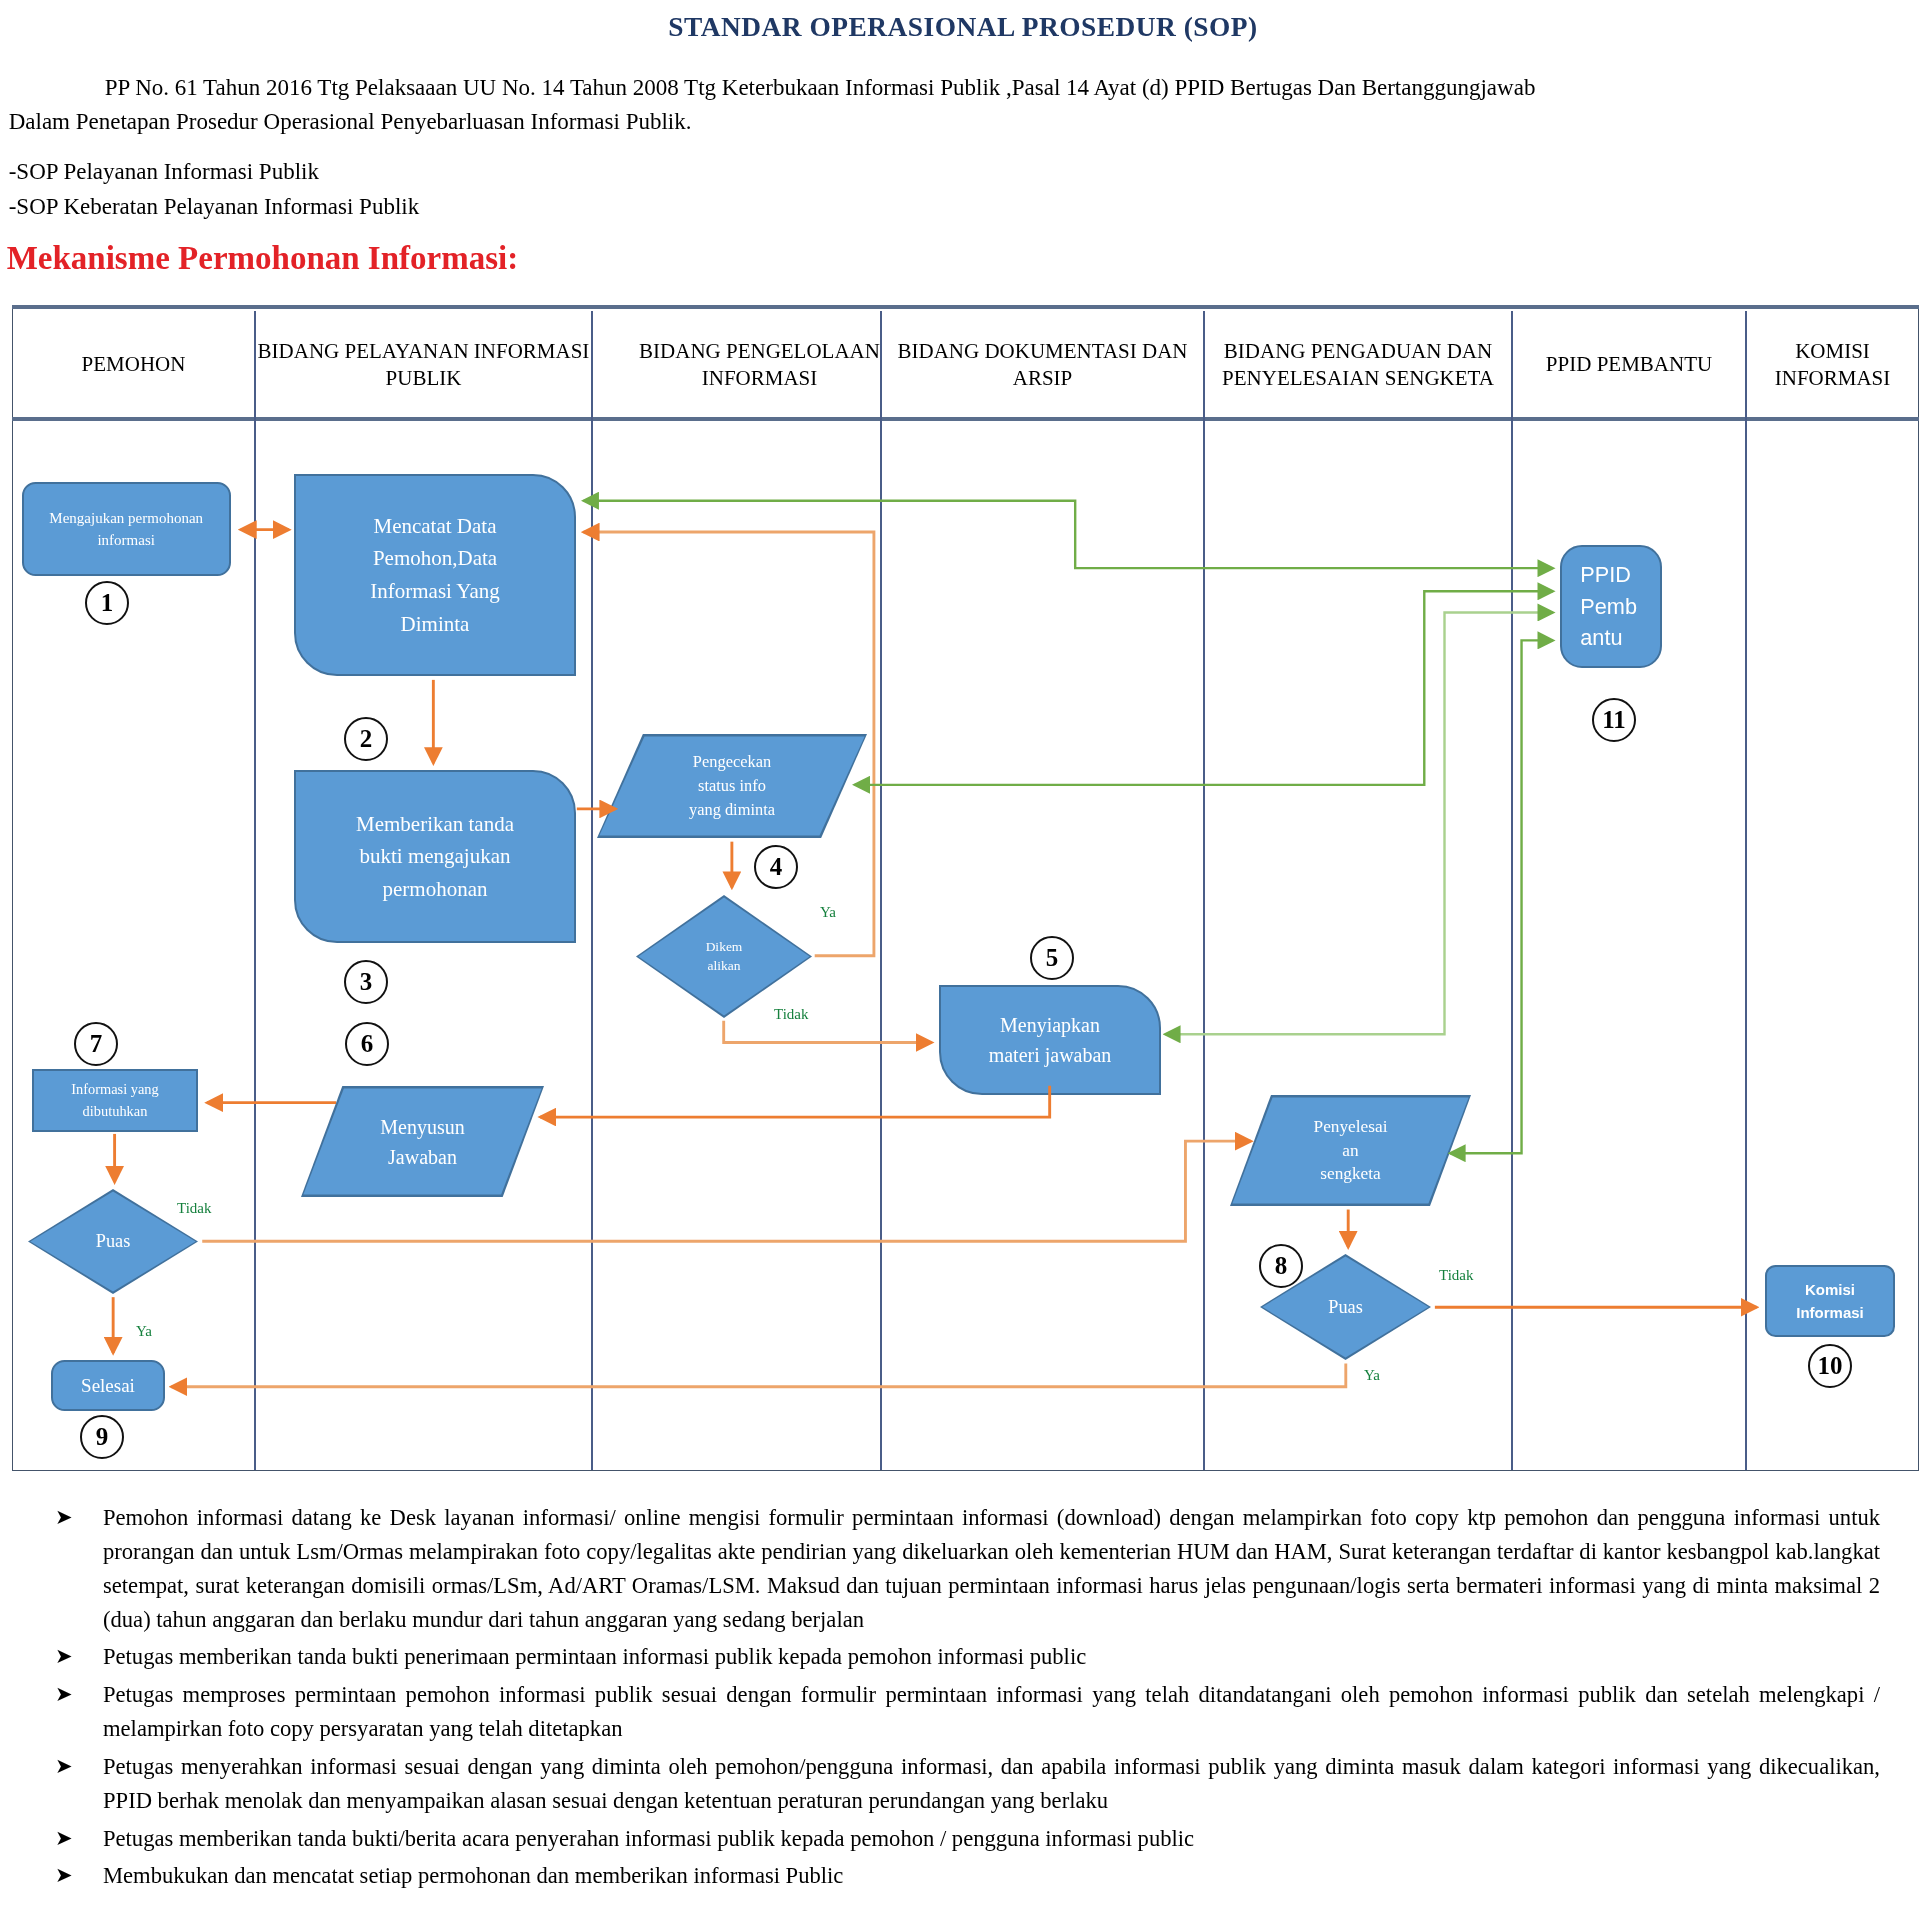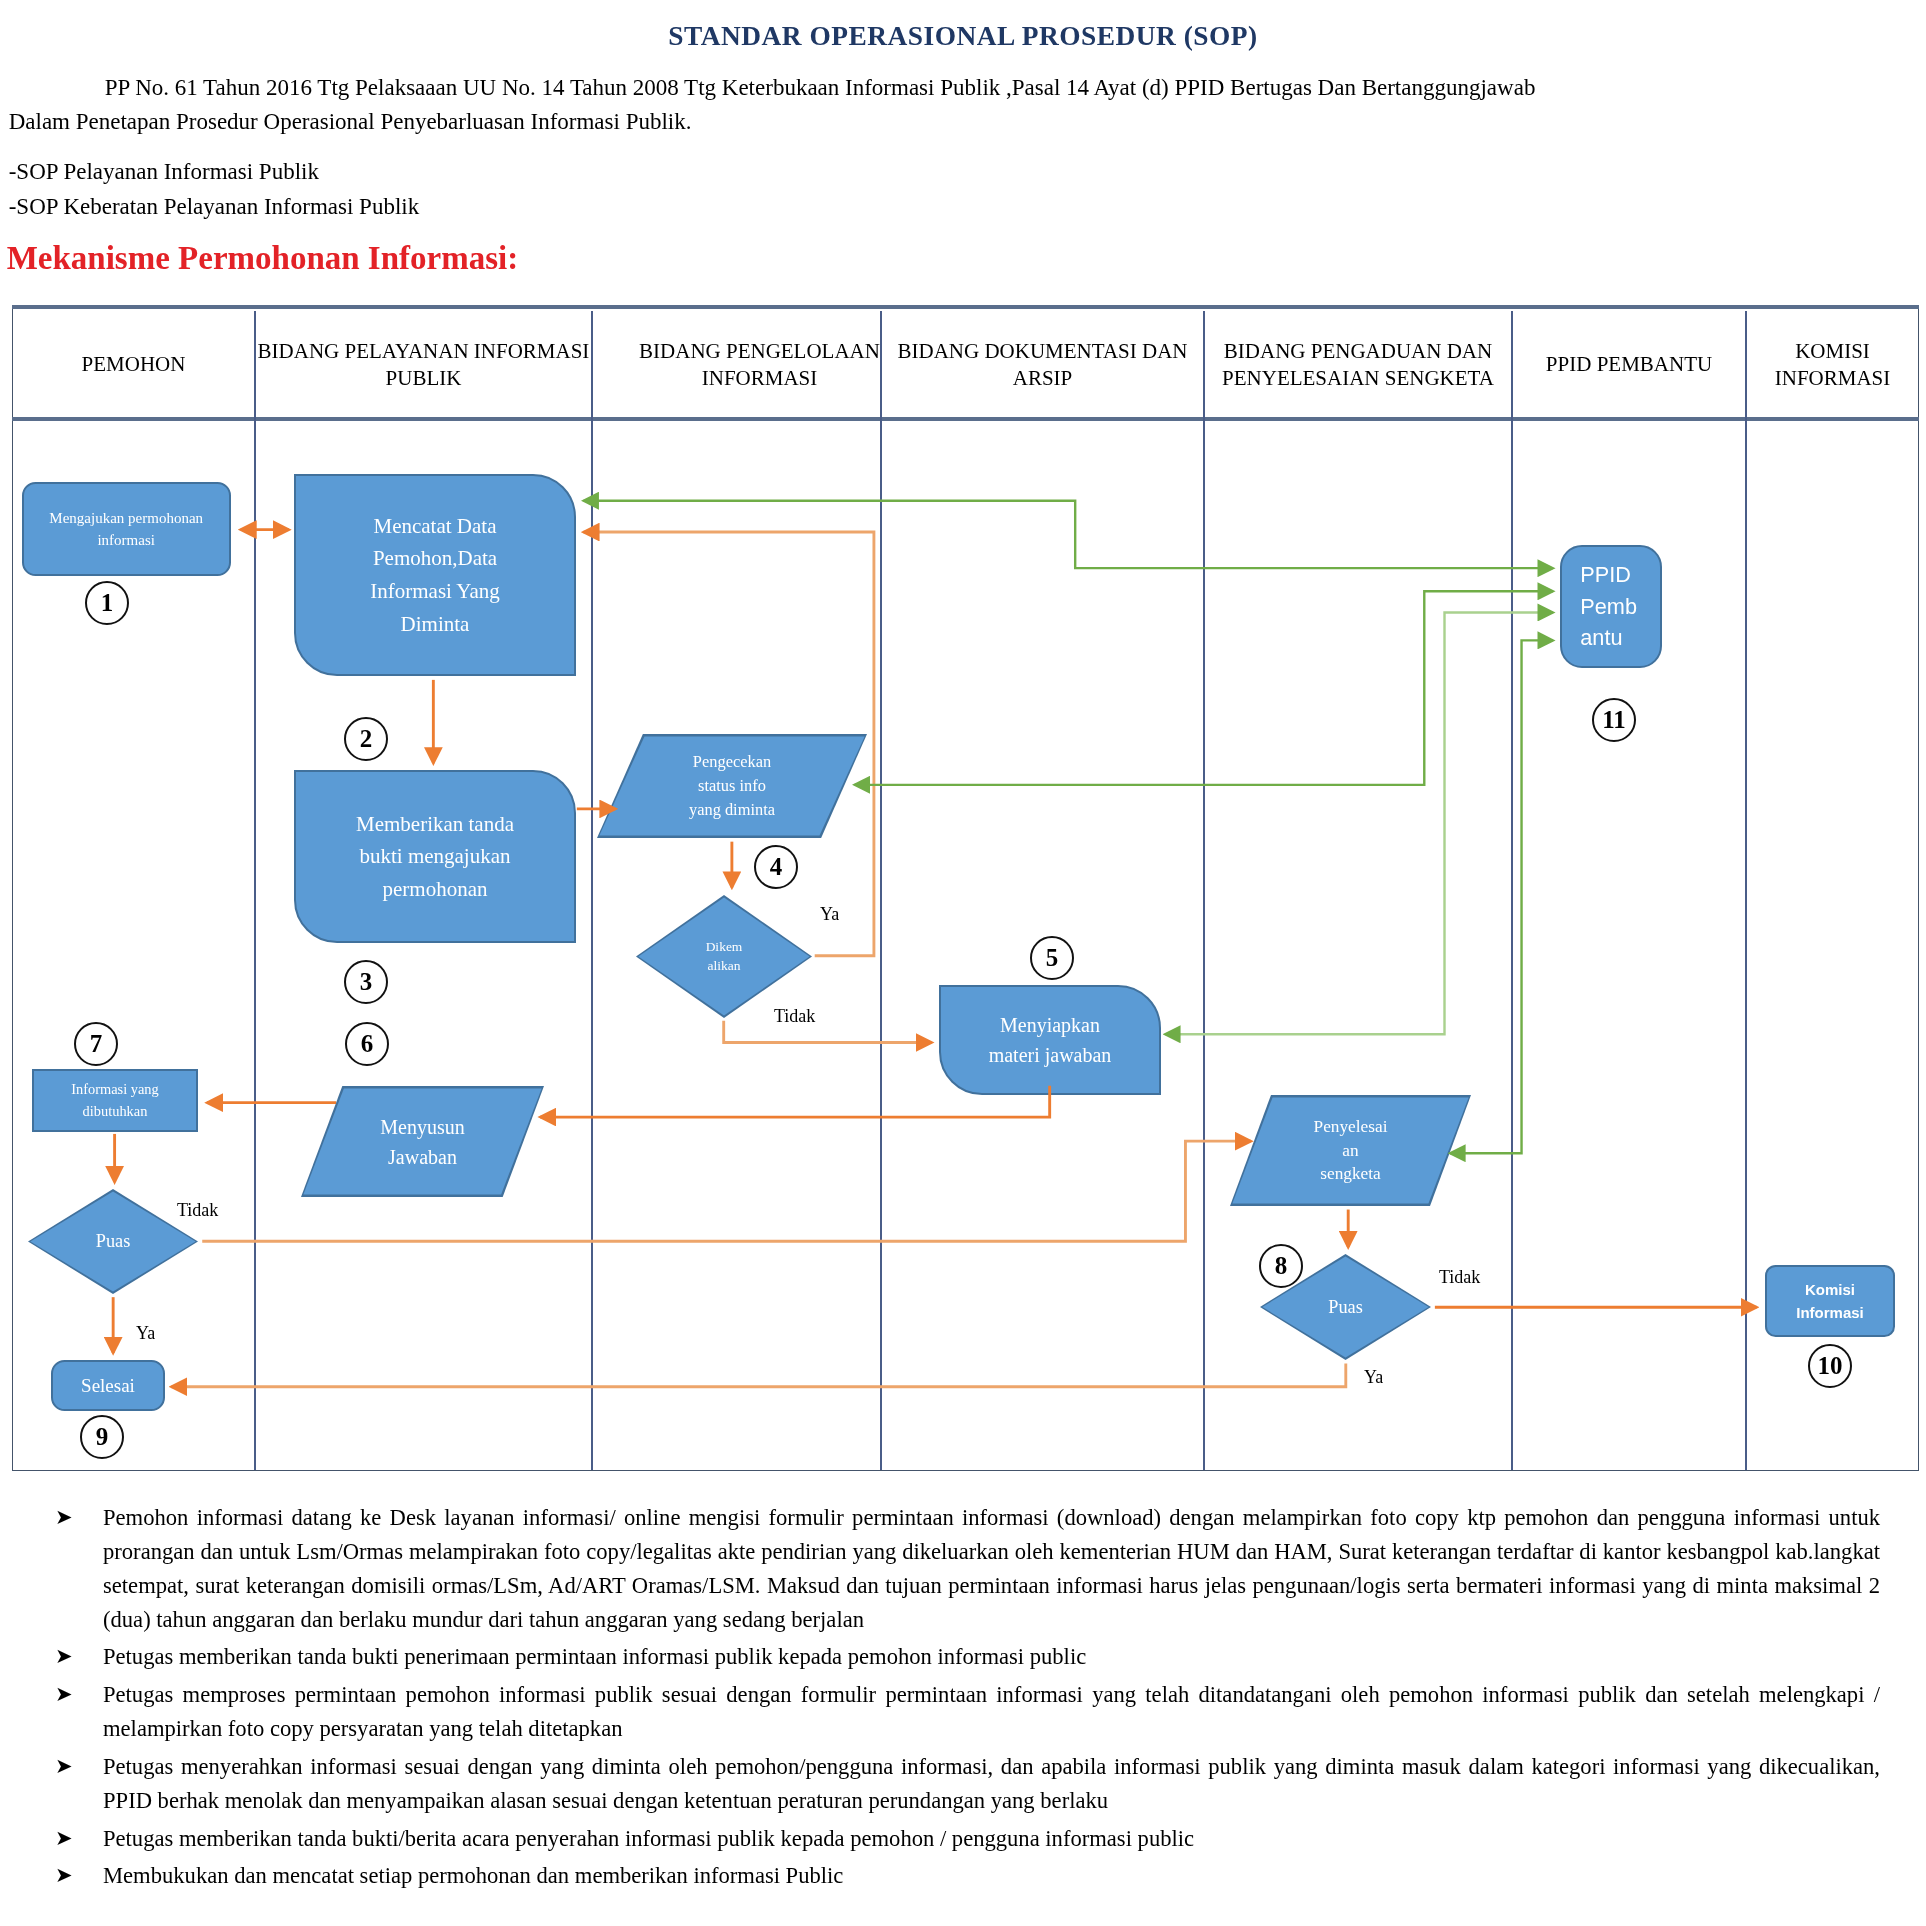--- a/index.html
+++ b/index.html
@@ -1,20 +1,20 @@
 <!DOCTYPE html>
 <html style="font-size:7.7px"><head>
 <meta charset="utf-8">
 <style>
   html,body{margin:0;padding:0;background:#ffffff;}
   .page{position:relative;width:1926px;height:1926px;background:#ffffff;
         font-family:"Liberation Serif", serif;color:#000;overflow:hidden;}
 
   
-  .doc-title{position:absolute;left:0;top:21px;width:100%;text-align:center;
+  .doc-title{position:absolute;left:0;top:12px;width:100%;text-align:center;
              font-size:27.4px;font-weight:bold;color:#1f3864;letter-spacing:0.5px;}
   .para-line{position:absolute;left:8.7px;width:1892px;font-size:23px;line-height:1.45;}
   .p1{top:71px;text-indent:96px;}
   .p2{top:105px;}
   .sop-line{position:absolute;left:8.7px;font-size:23px;}
   .s1{top:159px;} .s2{top:194px;}
   .section-heading{position:absolute;left:6.7px;top:240px;font-size:33px;
                    color:#e32227;font-weight:600;}
 
   
@@ -38,21 +38,21 @@
   .clip-outer{position:absolute;left:0;top:0;width:100%;height:100%;background:#41719c;}
   .clip-inner{position:absolute;left:2.4px;top:2.4px;right:2.4px;bottom:2.4px;background:#5b9bd5;
               display:flex;align-items:center;justify-content:center;text-align:center;
               color:#fff;white-space:pre-line;}
   .para-shape .clip-outer,.para-shape .clip-inner{clip-path:polygon(17% 0%,100% 0%,83% 100%,0% 100%);}
   .diam .clip-outer,.diam .clip-inner{clip-path:polygon(50% 0%,100% 50%,50% 100%,0% 50%);}
 
   .numc{position:absolute;width:44px;height:44px;border:2.9px solid #111;border-radius:50%;
         display:flex;align-items:center;justify-content:center;font-size:25px;
         font-weight:bold;background:#fff;box-sizing:border-box;}
-  .elabel{position:absolute;font-size:18px;color:#000000;}
+  .elabel{position:absolute;font-size:15px;color:#15803d;}
 
   svg.wires{position:absolute;left:0;top:0;pointer-events:none;}
   .ln-o{stroke:#ed7d31;stroke-width:6;fill:none;}
   .ln-ol{stroke:#eda56b;stroke-width:6;fill:none;}
   .ln-g{stroke:#70ad47;stroke-width:5;fill:none;}
   .ln-gp{stroke:#a9d18e;stroke-width:5;fill:none;}
 
   
   .bullets{position:absolute;left:55px;top:1501px;width:1825px;}
   .b-item{position:relative;padding-left:48px;font-size:22.6px;line-height:1.5;

